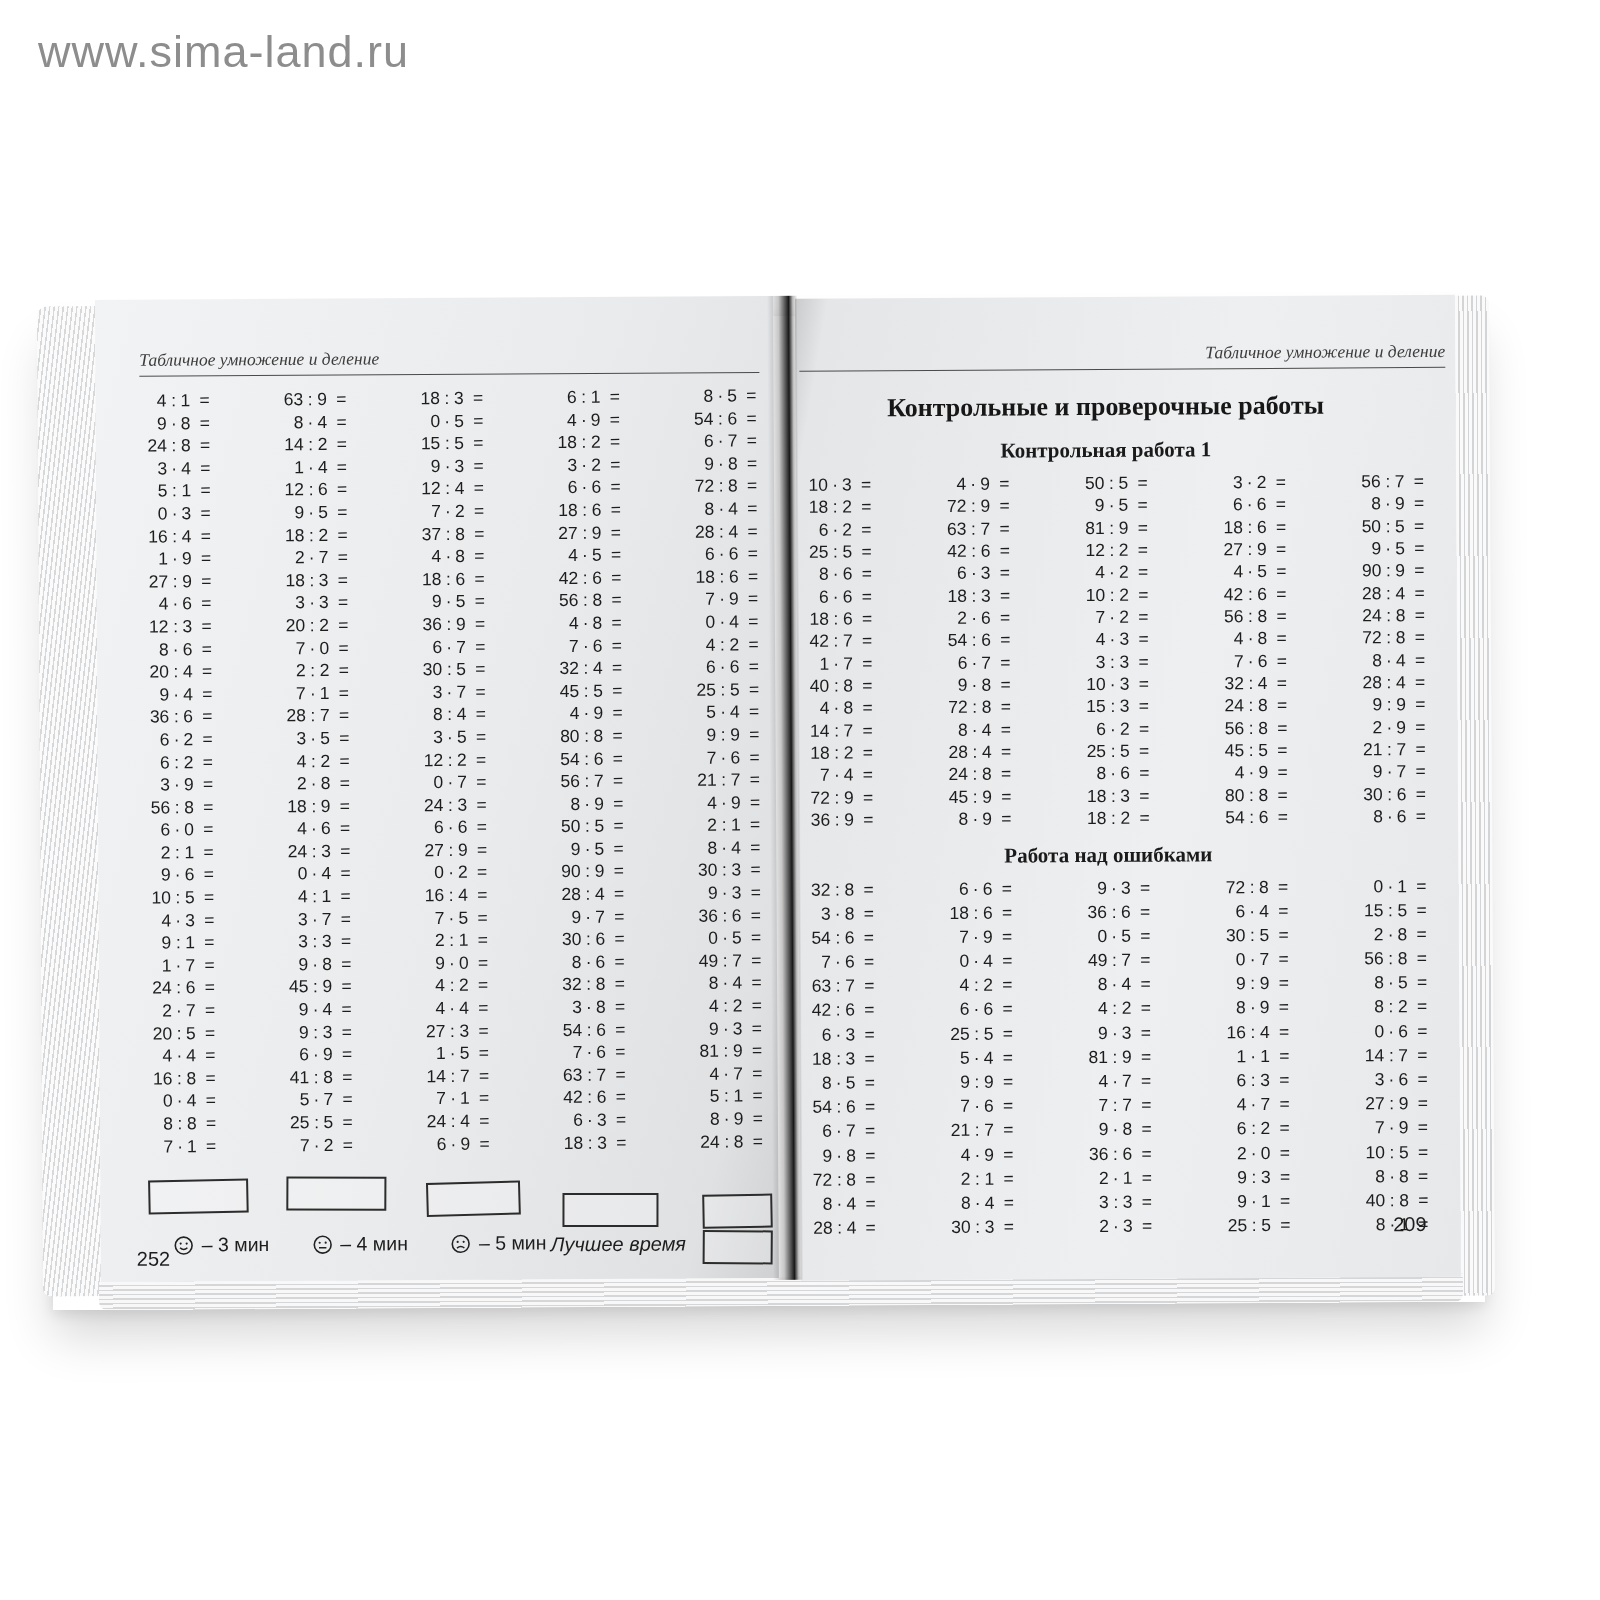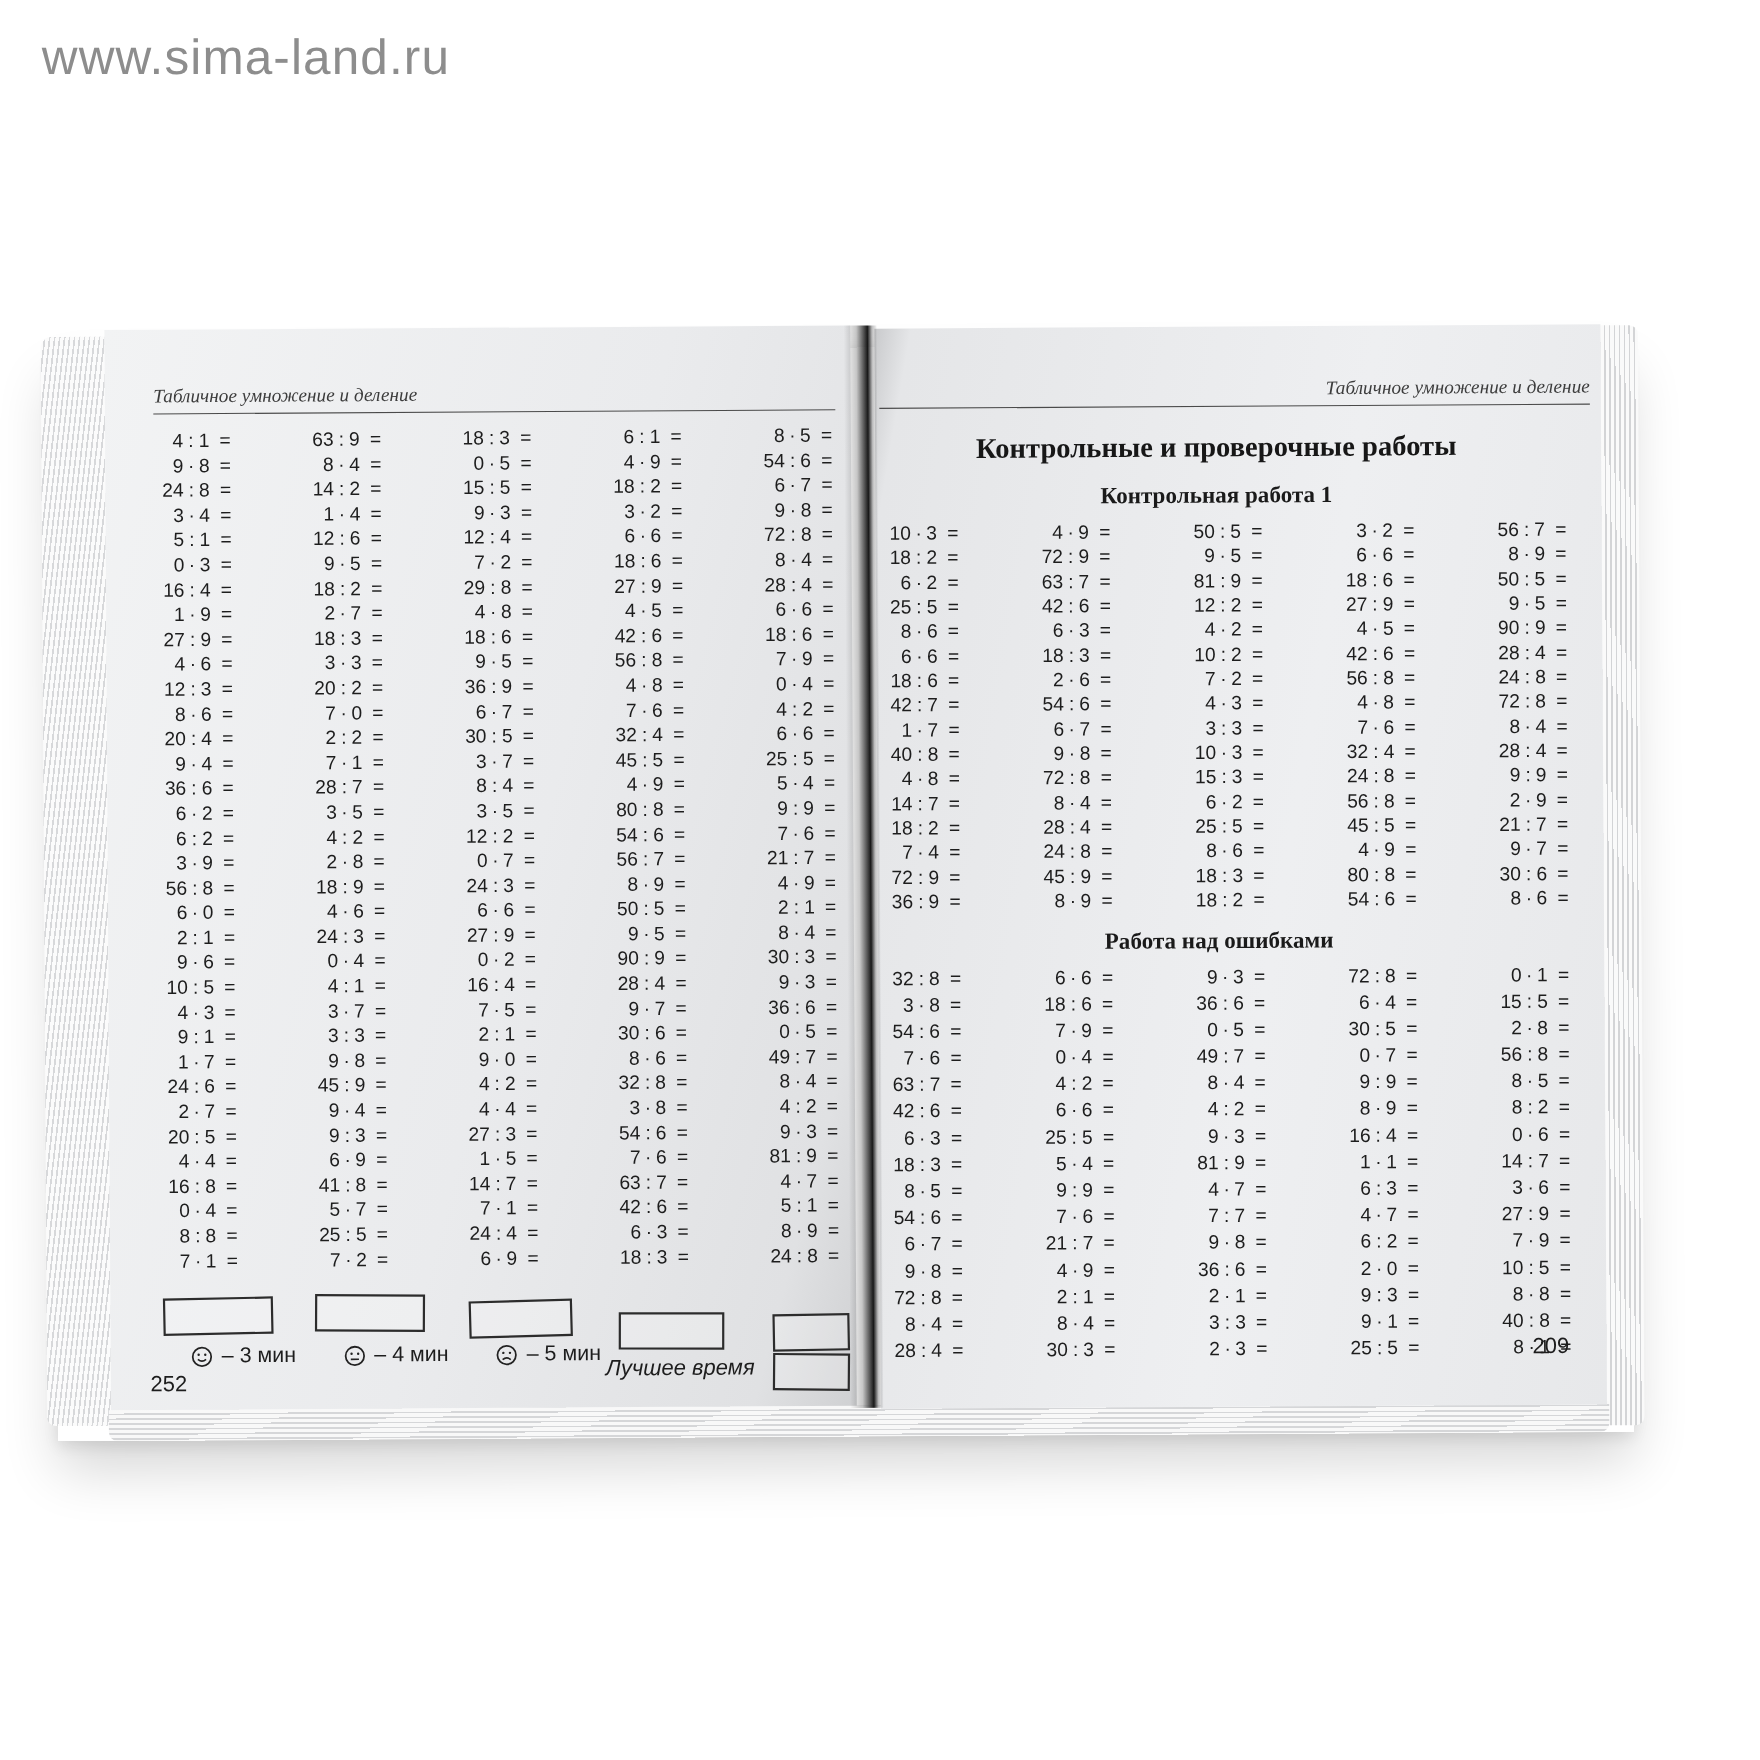--- a/index.html
+++ b/index.html
@@ -44,21 +44,21 @@
   .lp-cols .ex{height:22.6px;line-height:22.6px;}
   .rp-cols1 .ex{height:22.35px;line-height:22.35px;}
   .rp-cols2 .ex{height:24.2px;line-height:24.2px;}
   .ex .a{min-width:26px;text-align:right;}
   .ex .op{width:14px;text-align:center;}
   .ex .b{width:16px;text-align:left;}
   .ex .eq{margin-left:3px;}
   
   .abox{position:absolute;border:2px solid #2c2c2c;background:rgba(252,252,252,.25);}
   .smiley-row{position:absolute;left:72px;top:922px;display:flex;gap:42px;align-items:center;}
-  .smiley-item{display:flex;align-items:center;gap:7px;font-size:19.5px;color:#1d1d1d;}
+  .smiley-item{display:flex;align-items:center;gap:7px;font-size:19.5px;color:#1d1d1d;margin-top:12px;}
   .best-time{position:absolute;left:450px;top:936px;font-style:italic;font-size:20px;color:#1d1d1d;text-align:center;}
   .pnum{font-size:20px;color:#1d1d1d;}
   .pnum-left{position:absolute;left:36px;top:948px;}
   .pnum-right{position:absolute;right:34px;top:918px;}
   svg.face{display:block;}
 </style>
 </head>
 <body>
 
 <div class="watermark">www.sima-land.ru</div>
@@ -516,21 +516,21 @@
             <span class="b">4</span>
             <span class="eq">=</span>
           </div>
           <div class="ex">
             <span class="a">7</span>
             <span class="op">·</span>
             <span class="b">2</span>
             <span class="eq">=</span>
           </div>
           <div class="ex">
-            <span class="a">29</span>
+            <span class="a">37</span>
             <span class="op">:</span>
             <span class="b">8</span>
             <span class="eq">=</span>
           </div>
           <div class="ex">
             <span class="a">4</span>
             <span class="op">·</span>
             <span class="b">8</span>
             <span class="eq">=</span>
           </div>

